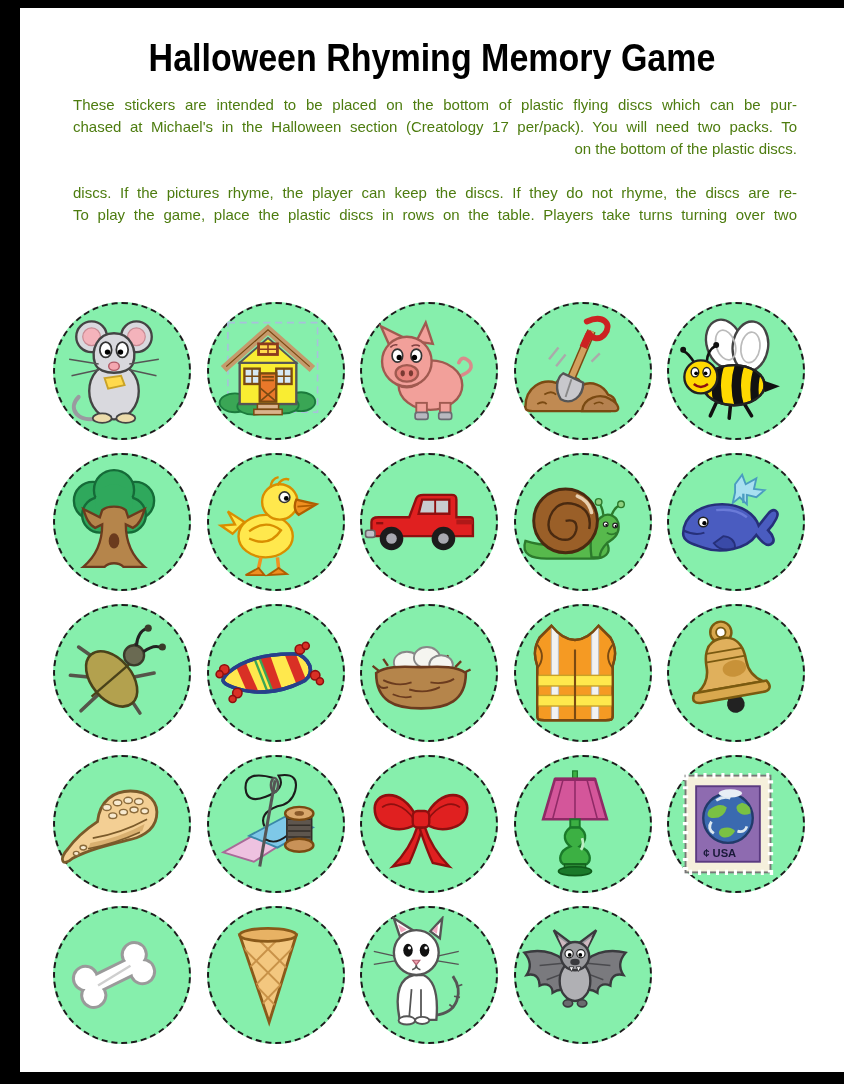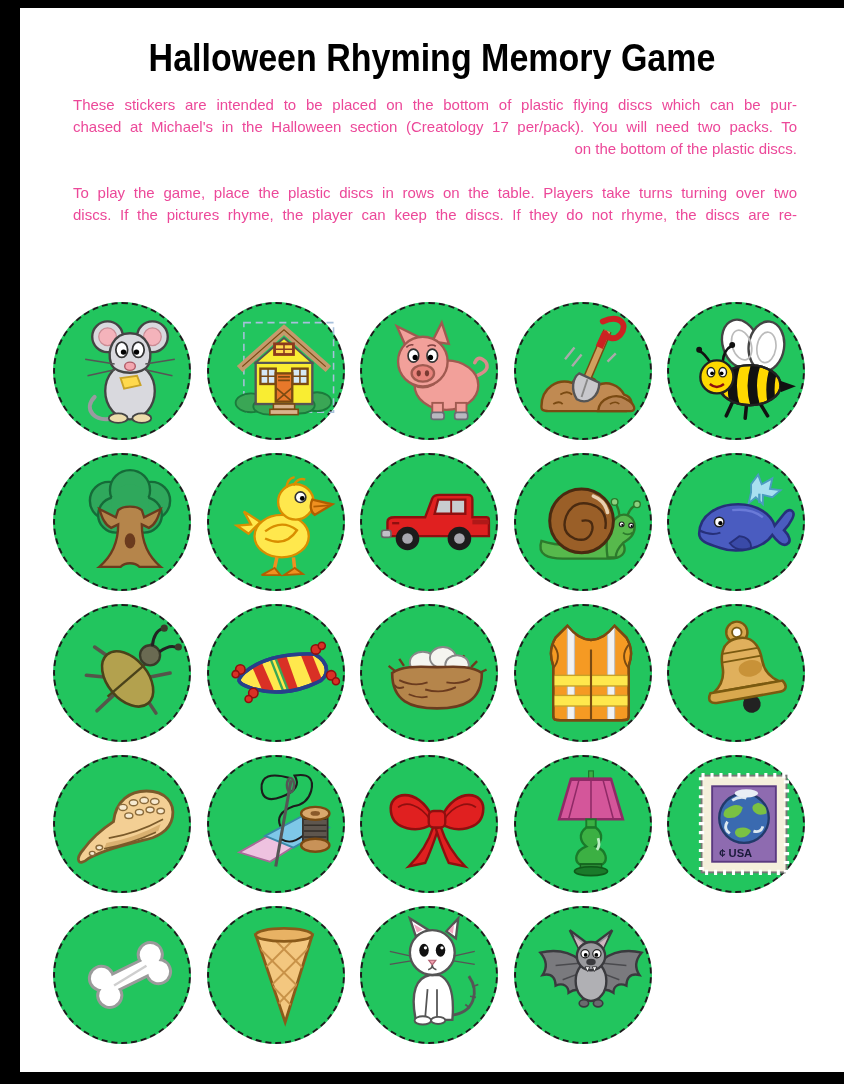--- a/index.html
+++ b/index.html
@@ -2,47 +2,47 @@
 <html><head>
 <meta charset="utf-8">
 <style>
   html,body{margin:0;padding:0;background:#888;}
   .frame{position:relative;width:844px;height:1084px;background:#000;margin:0 auto;
          font-family:"Liberation Sans",sans-serif;}
   .page{position:absolute;left:20px;top:8px;width:824px;height:1064px;background:#fff;overflow:hidden;}
   .title{position:absolute;top:28px;left:0;width:100%;text-align:center;
          font-weight:700;font-size:34px;letter-spacing:0px;color:#000;
          transform:scaleY(1.12);transform-origin:50% 0;}
-  .paras{position:absolute;left:53px;top:86px;width:724px;color:#ec4899;
+  .paras{position:absolute;left:53px;top:86px;width:724px;color:#4d7c0f;
          font-size:15px;line-height:22px;}
   .para{margin:0 0 22px 0;}
   .pline{text-align:justify;text-align-last:justify;}
   .pline.last{text-align:right;text-align-last:auto;}
   .grid{position:absolute;left:33px;top:294px;width:752px;}
   .grow{display:flex;gap:15.5px;margin-bottom:13px;}
   .cell{width:134px;height:134px;border:2px dashed #1b1b1b;border-radius:50%;
-        background:#22c55e;display:flex;align-items:center;justify-content:flex-end;box-sizing:content-box;}
+        background:#86efac;display:flex;align-items:center;justify-content:flex-start;box-sizing:content-box;}
   .icn{display:flex;}
   .icn svg{width:118px;height:118px;display:block;}
 </style>
 </head>
 <body>
 
 <div class="frame">
   <div class="page">
     <div class="title">Halloween Rhyming Memory Game</div>
     <div class="paras">
       <div class="para">
         <div class="pline">These stickers are intended to be placed on the bottom of plastic flying discs which can be pur-</div>
         <div class="pline">chased at Michael's in the Halloween section (Creatology 17 per/pack). You will need two packs. To</div>
         <div class="pline last">on the bottom of the plastic discs.</div>
       </div>
       <div class="para">
+        <div class="pline">discs.  If the pictures rhyme, the player can keep the discs.  If they do not rhyme, the discs are re-</div>
         <div class="pline">To play the game, place the plastic discs in rows on the table.  Players take turns turning over two</div>
-        <div class="pline">discs.  If the pictures rhyme, the player can keep the discs.  If they do not rhyme, the discs are re-</div>
       </div>
     </div>
     <div class="grid">
         <div class="grow">
           <div class="cell">
             <span class="icn">
               <svg viewBox="0 0 100 100">
                 <path d="M36 90 C20 94 10 82 20 72" fill="none" stroke="#9a9aa0" stroke-width="3.5" stroke-linecap="round"></path>
                 <circle cx="31" cy="21" r="13" fill="#d9d9de" stroke="#444" stroke-width="2"></circle>
                 <circle cx="69" cy="21" r="13" fill="#d9d9de" stroke="#444" stroke-width="2"></circle>

